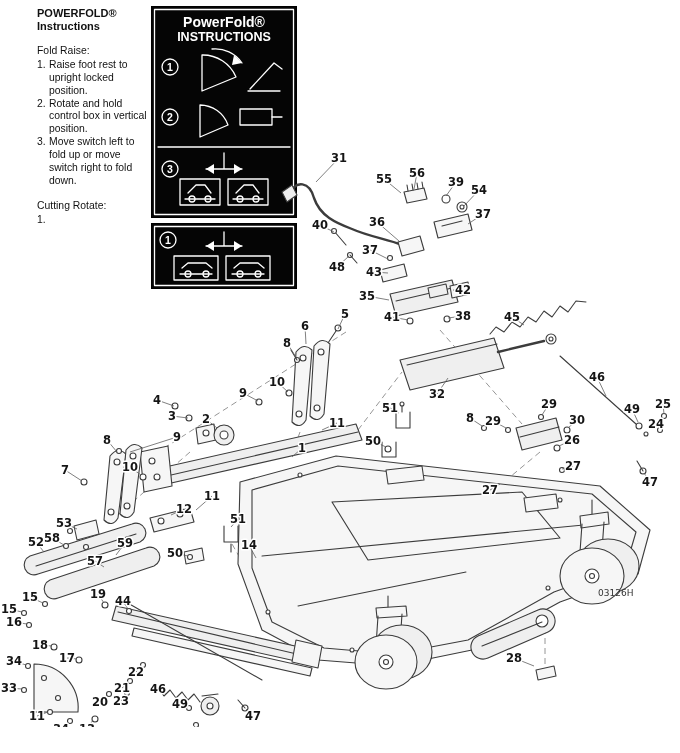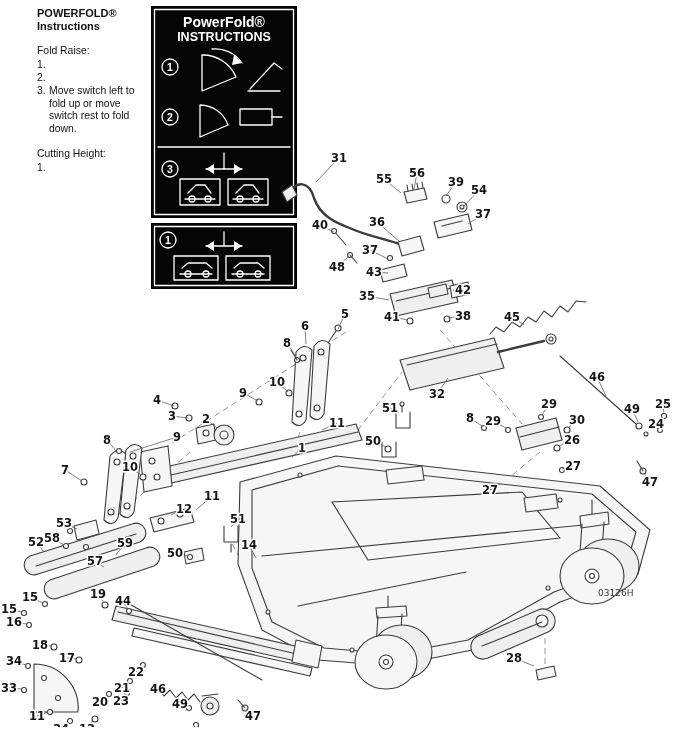--- a/index.html
+++ b/index.html
@@ -42,31 +42,33 @@
 
 <div class="page">
 
   <aside class="instr">
     <div class="title">POWERFOLD®</div>
     <div class="title">Instructions</div>
     <div class="sec">
       <div class="heading">Fold Raise:</div>
       <div class="step">
         <span class="num">1.</span>
+        <span class="txt">Raise foot rest to upright locked position.</span>
       </div>
       <div class="step">
         <span class="num">2.</span>
+        <span class="txt">Rotate and hold control box in vertical position.</span>
       </div>
       <div class="step">
         <span class="num">3.</span>
-        <span class="txt">Move switch left to fold up or move switch rest to fold down.</span>
+        <span class="txt">Move switch left to fold up or move switch right to fold down.</span>
       </div>
     </div>
     <div class="sec">
-      <div class="heading">Cutting Height:</div>
+      <div class="heading">Cutting Rotate:</div>
       <div class="step">
         <span class="num">1.</span>
       </div>
     </div>
   </aside>
 
   <div class="decal">
     <div class="decal-box">
       <svg width="144" height="210" viewBox="0 0 144 210">
         <rect x="2.5" y="2.5" width="139" height="205" class="d-white"></rect>

